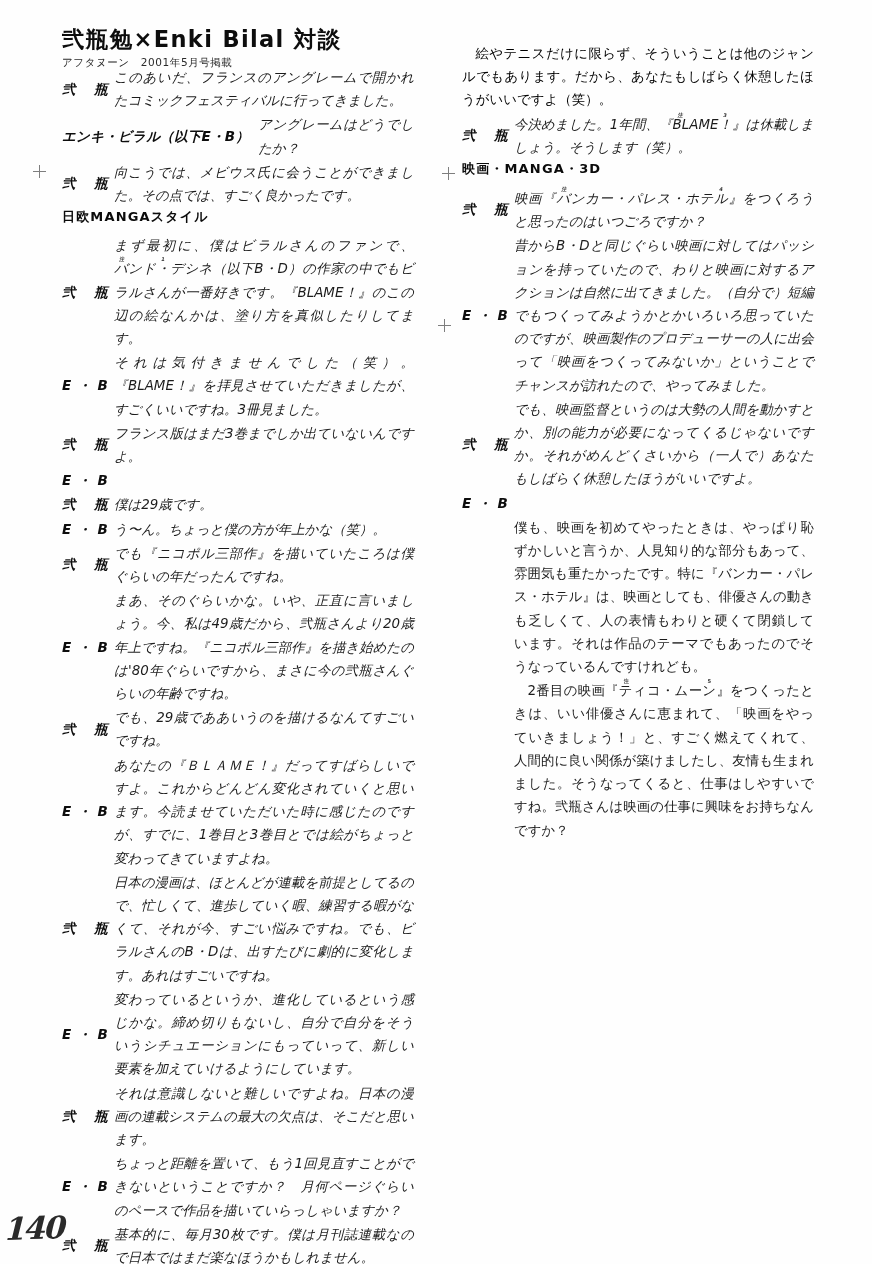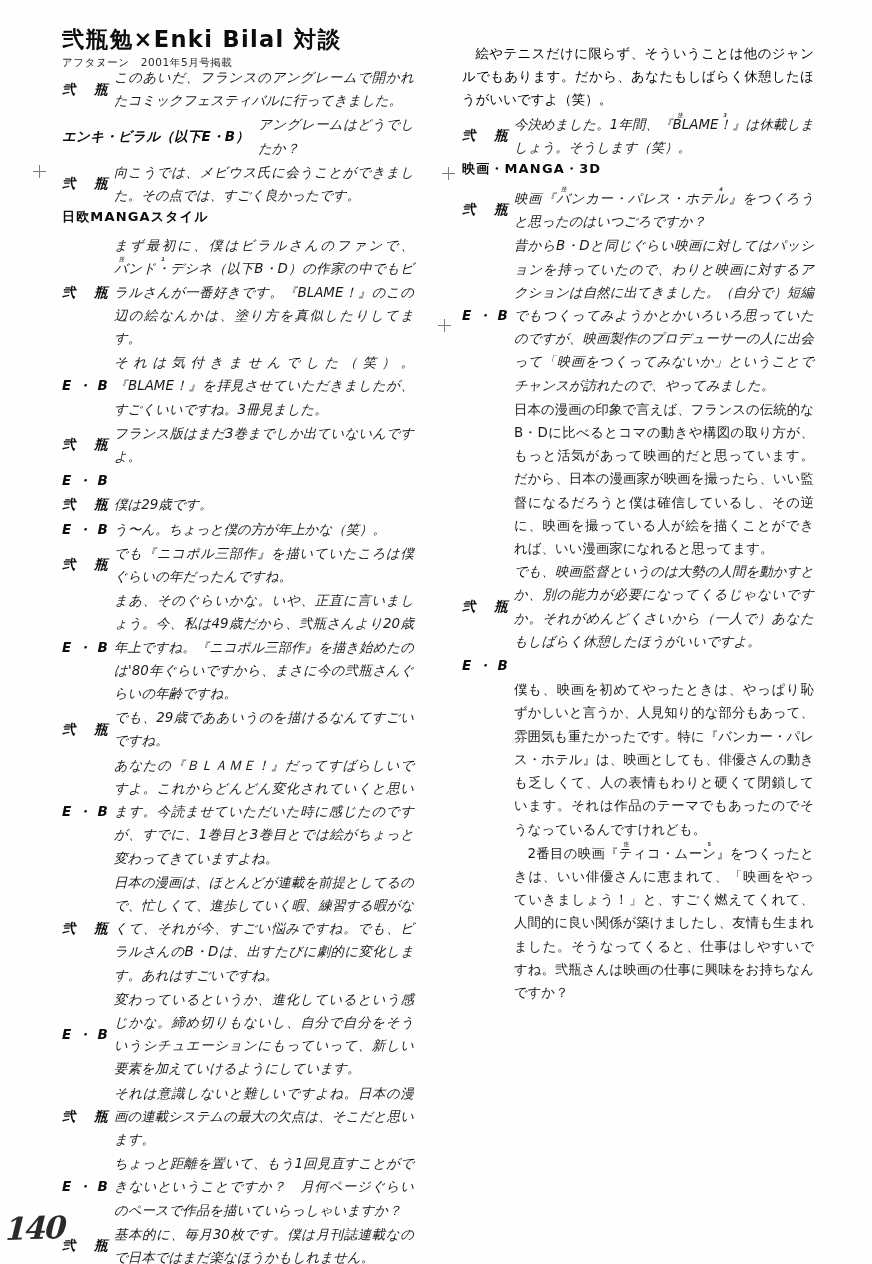--- a/index.html
+++ b/index.html
@@ -302,21 +302,20 @@
       <div class="turn">
         <div class="speaker">弐 瓶</div>
         <div class="speech"><span>映画『</span><ruby><span>バンカー・パレス・ホテル</span><rt>注4</rt></ruby><span>』をつくろうと思ったのはいつごろですか？</span></div>
       </div>
 
       <div class="turn">
         <div class="speaker">E・B</div>
         <div class="speech">昔からB・Dと同じぐらい映画に対してはパッションを持っていたので、わりと映画に対するアクションは自然に出てきました。（自分で）短編でもつくってみようかとかいろいろ思っていたのですが、映画製作のプロデューサーの人に出会って「映画をつくってみないか」ということでチャンスが訪れたので、やってみました。</div>
       </div>
 
-      <div class="cont">日本の漫画の印象で言えば、フランスの伝統的なB・Dに比べるとコマの動きや構図の取り方が、もっと活気があって映画的だと思っています。だから、日本の漫画家が映画を撮ったら、いい監督になるだろうと僕は確信しているし、その逆に、映画を撮っている人が絵を描くことができれば、いい漫画家になれると思ってます。</div>
 
       <div class="turn">
         <div class="speaker">弐 瓶</div>
         <div class="speech">でも、映画監督というのは大勢の人間を動かすとか、別の能力が必要になってくるじゃないですか。それがめんどくさいから（一人で）あなたもしばらく休憩したほうがいいですよ。</div>
       </div>
 
       <div class="turn">
         <div class="speaker">E・B</div>
       </div>
 

